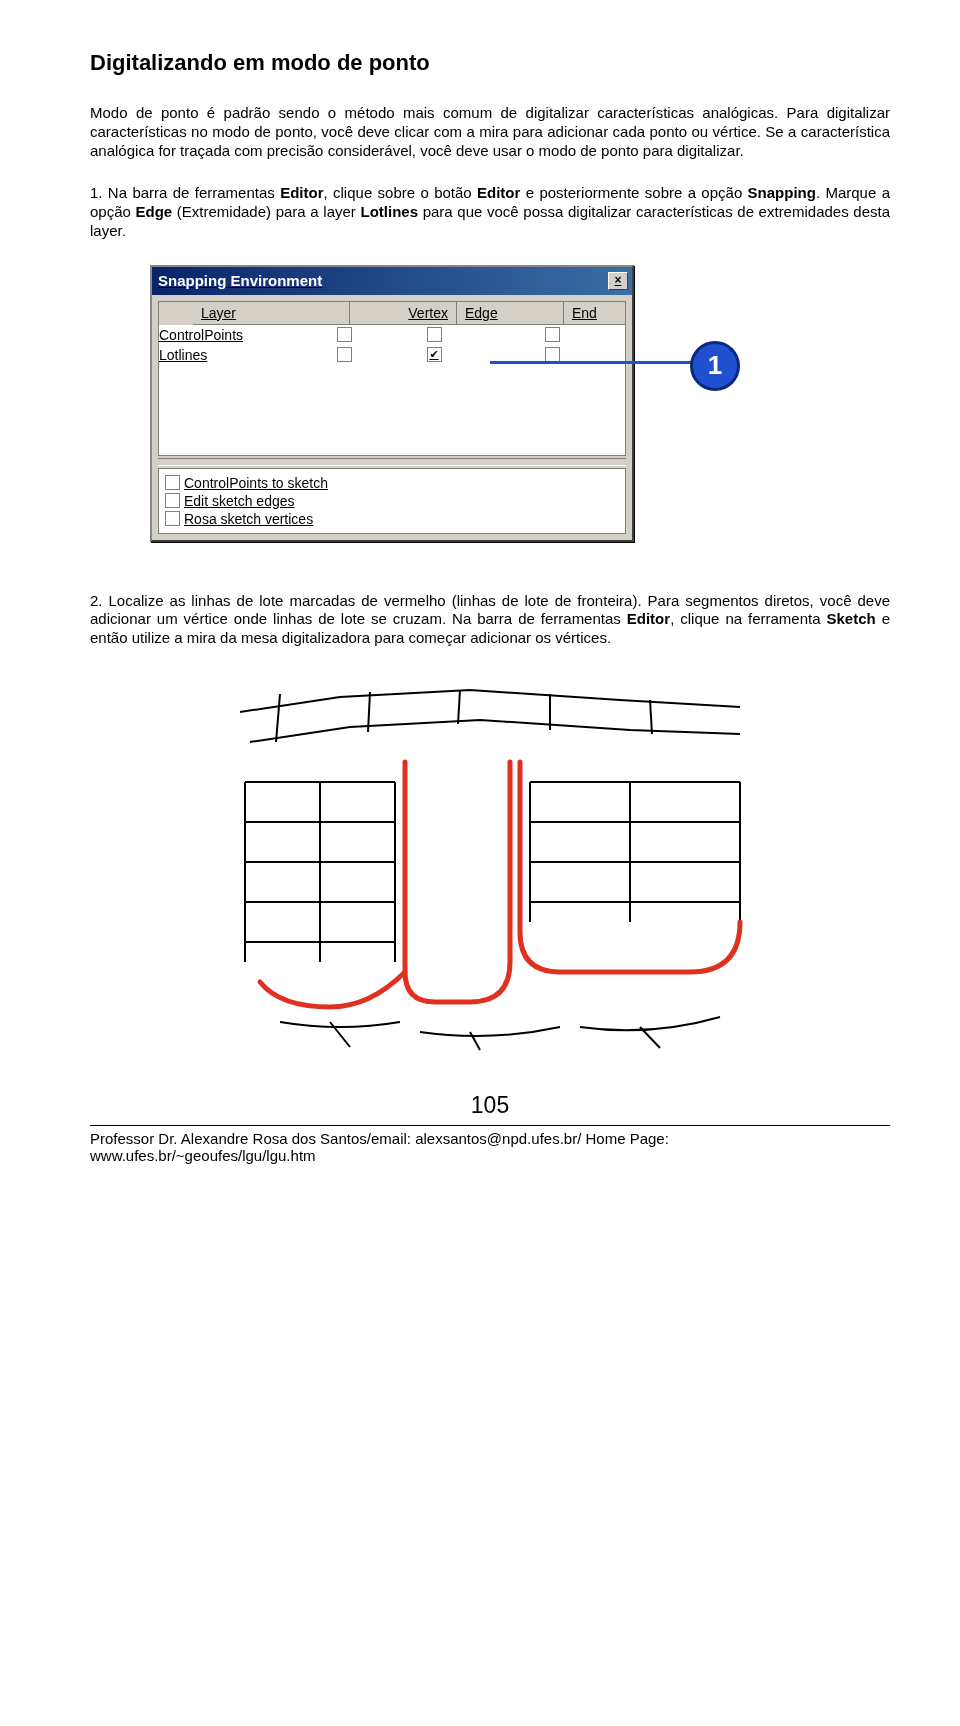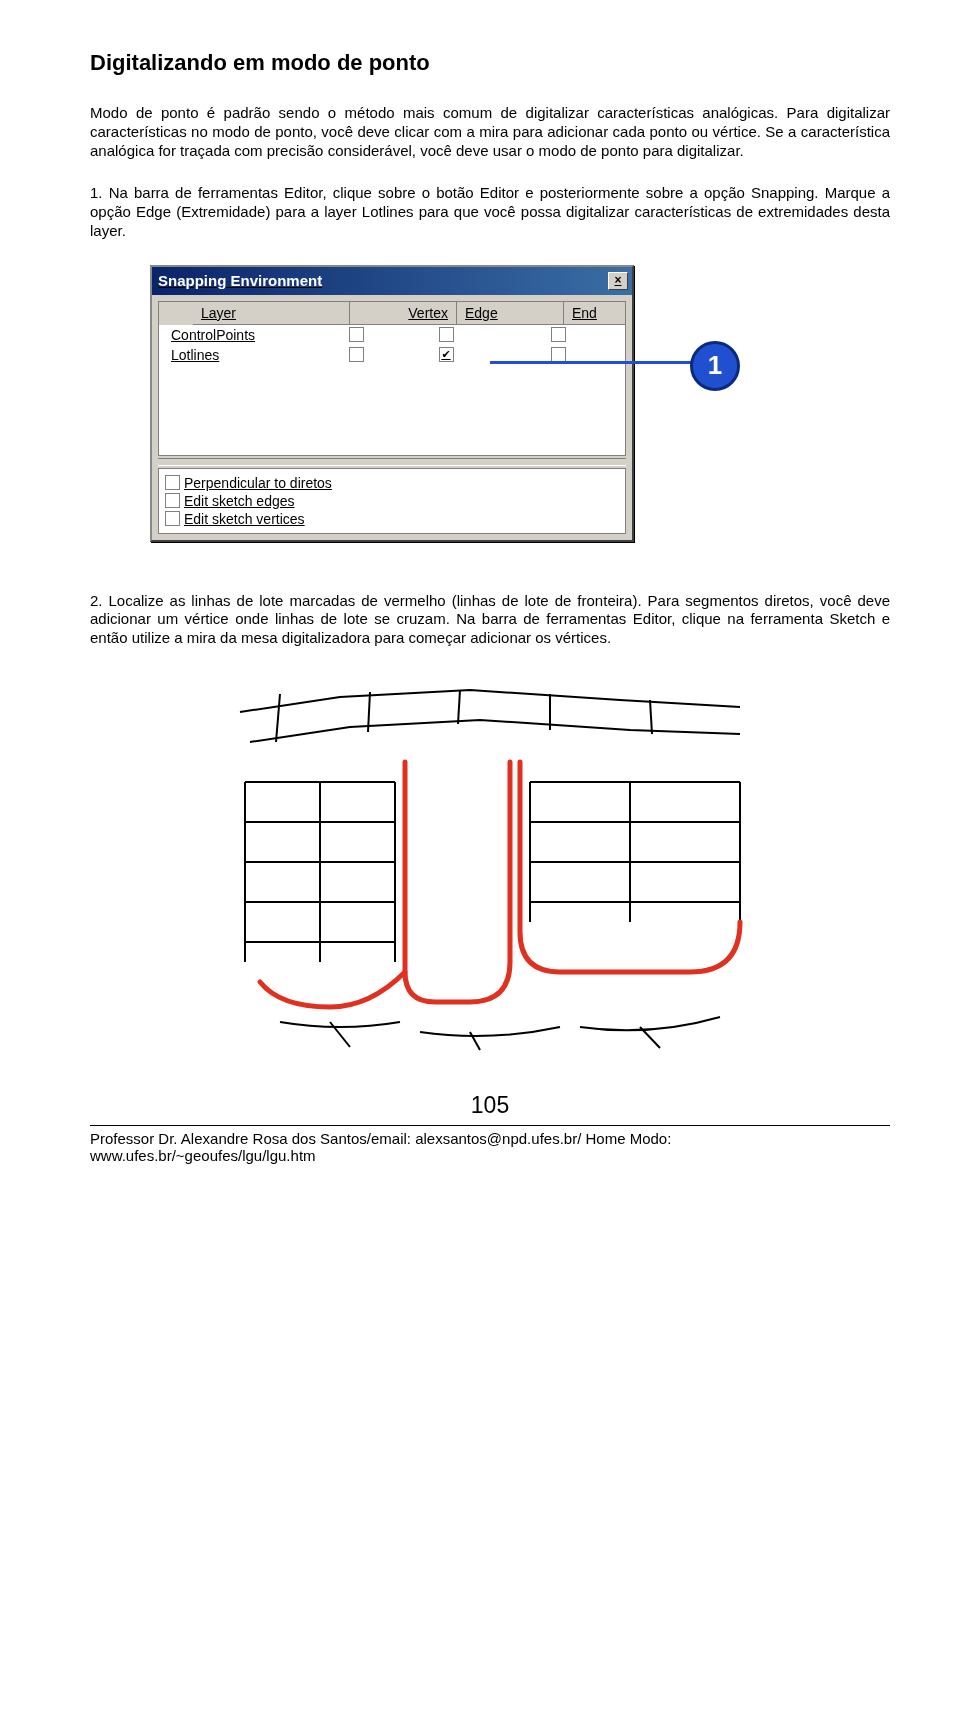--- a/index.html
+++ b/index.html
@@ -22,21 +22,21 @@
     font-size: 22px;
     font-weight: bold;
     margin-bottom: 28px;
   }
   .para {
     font-size: 15px;
     text-align: justify;
     line-height: 1.25;
     margin-bottom: 24px;
   }
-  .bold { font-weight: normal; }
+  .bold { font-weight: bold; }
   .figure-wrap {
     margin: 24px 0 50px 0;
     display: flex;
     align-items: flex-start;
     justify-content: flex-start;
     position: relative;
   }
 
   
   .win {
@@ -100,21 +100,21 @@
     border: 1px solid #808080;
     border-top: none;
     background: #fff;
     height: 130px;
   }
   .row {
     display: flex;
     font-size: 14px;
     padding: 2px 0;
   }
-  .row .c-layer { padding-left: 12px; border: none; }
+  .row .c-layer { padding-left: 0; border: none; }
   .row .c-vertex, .row .c-edge, .row .c-end {
     display: flex;
     justify-content: center;
     align-items: center;
     border: none;
   }
   .cbox {
     width: 13px;
     height: 13px;
     border: 1px solid #808080;
@@ -246,29 +246,29 @@
               </div>
             <div class="c-end">
                 <span class="cbox"></span>
               </div>
           </div>
         </div>
         <div class="sep"></div>
         <div class="opts">
           <div class="opt-line">
             <span class="cbox"></span>
-            <span>Perpendicular to diretos</span>
+            <span>ControlPoints to sketch</span>
           </div>
           <div class="opt-line">
             <span class="cbox"></span>
             <span>Edit sketch edges</span>
           </div>
           <div class="opt-line">
             <span class="cbox"></span>
-            <span>Edit sketch vertices</span>
+            <span>Rosa sketch vertices</span>
           </div>
         </div>
       </div>
     </div>
     <div class="callout-line"></div>
     <div class="callout-circle">1</div>
   </div>
 
   <div class="para">
     <span>2. Localize as linhas de lote marcadas de vermelho (linhas de lote de fronteira). Para segmentos diretos, você deve adicionar um vértice onde linhas de lote se cruzam. Na barra de ferramentas </span><span class="bold">Editor</span><span>, clique na ferramenta </span><span class="bold">Sketch</span><span> e então utilize a mira da mesa digitalizadora para começar adicionar os vértices.</span>
@@ -315,15 +315,15 @@
 
       <g stroke="#e03020" stroke-width="5" fill="none" stroke-linejoin="round" stroke-linecap="round">
         <path d="M185 90 L185 300 Q185 330 215 330 L250 330 Q290 330 290 290 L290 90"></path>
         <path d="M300 90 L300 260 Q300 300 340 300 L470 300 Q520 300 520 250"></path>
         <path d="M185 300 Q150 335 110 335 Q60 335 40 310"></path>
       </g>
     </svg>
   </div>
 
   <div class="footer-pg">105</div>
-  <div class="footer-line">Professor Dr. Alexandre Rosa dos Santos/email: alexsantos@npd.ufes.br/ Home Modo: www.ufes.br/~geoufes/lgu/lgu.htm</div>
+  <div class="footer-line">Professor Dr. Alexandre Rosa dos Santos/email: alexsantos@npd.ufes.br/ Home Page: www.ufes.br/~geoufes/lgu/lgu.htm</div>
 
 </div>
 
 </body></html>

